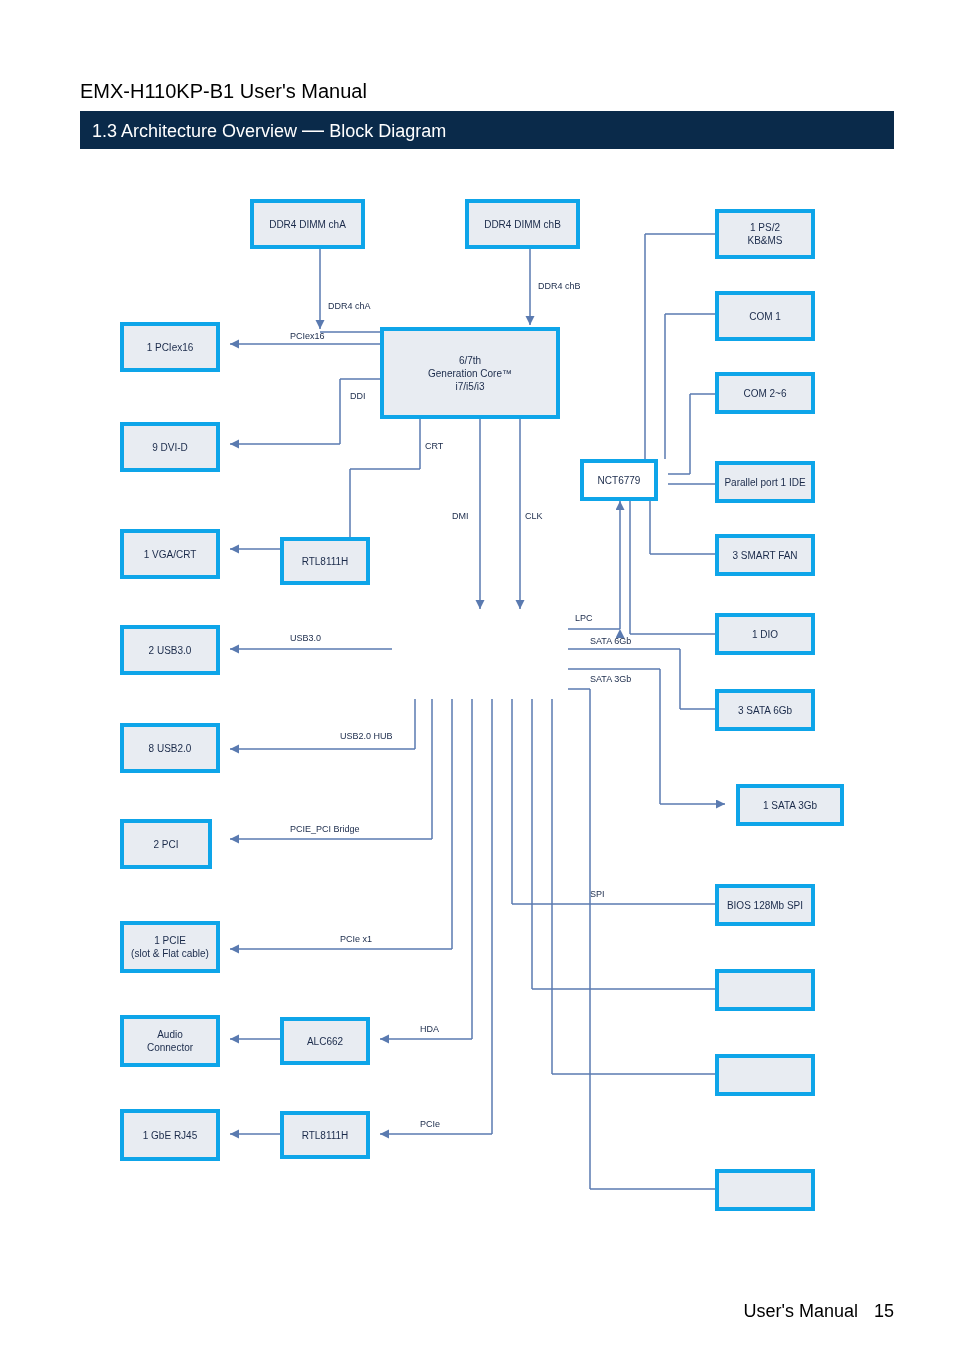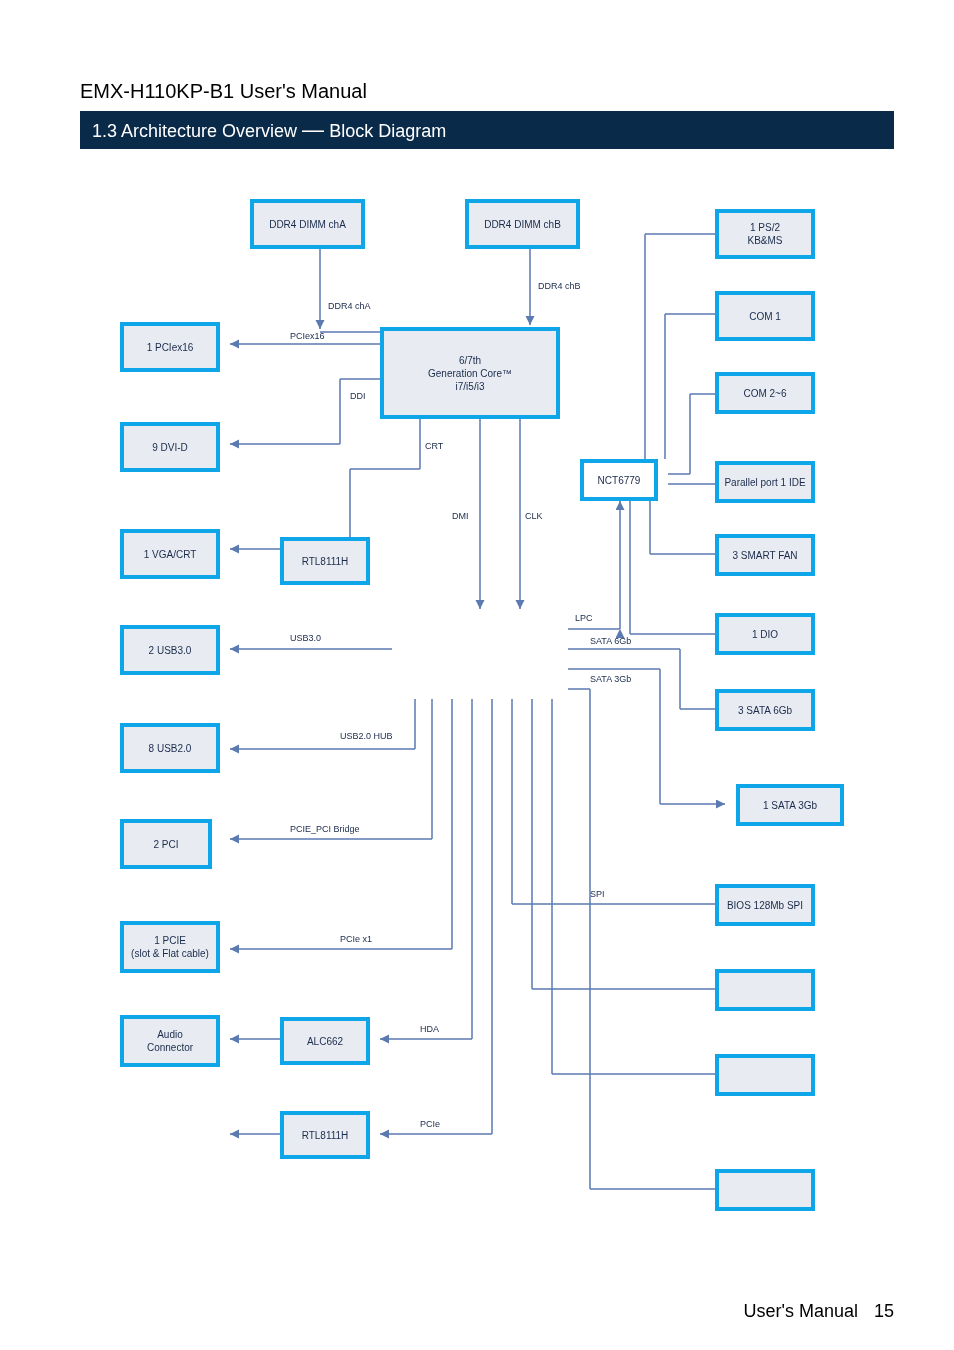--- a/index.html
+++ b/index.html
@@ -140,20 +140,21 @@
     <div class="box" style="left:40px;top:143px;width:100px;height:50px">1 PCIex16</div>
     <div class="box" style="left:40px;top:243px;width:100px;height:50px">9 DVI-D</div>
     <div class="box" style="left:40px;top:350px;width:100px;height:50px">1 VGA/CRT</div>
     <div class="box" style="left:40px;top:446px;width:100px;height:50px">2 USB3.0</div>
     <div class="box" style="left:40px;top:544px;width:100px;height:50px">8 USB2.0</div>
     <div class="box" style="left:40px;top:640px;width:92px;height:50px">2 PCI</div>
     <div class="box" style="left:40px;top:742px;width:100px;height:52px;white-space:pre">1 PCIE
 (slot &amp; Flat cable)</div>
     <div class="box" style="left:40px;top:836px;width:100px;height:52px;white-space:pre">Audio
 Connector</div>
+    <div class="box" style="left:40px;top:930px;width:100px;height:52px">1 GbE RJ45</div>
 
     <div class="box" style="left:200px;top:838px;width:90px;height:48px">ALC662</div>
     <div class="box" style="left:200px;top:932px;width:90px;height:48px">RTL8111H</div>
     <div class="box" style="left:200px;top:358px;width:90px;height:48px">RTL8111H</div>
 
     <div class="box" style="left:635px;top:30px;width:100px;height:50px;white-space:pre">1 PS/2
 KB&amp;MS</div>
     <div class="box" style="left:635px;top:112px;width:100px;height:50px">COM 1</div>
     <div class="box" style="left:635px;top:193px;width:100px;height:42px">COM 2~6</div>
     <div class="box" style="left:635px;top:282px;width:100px;height:42px">Parallel port 1 IDE</div>

